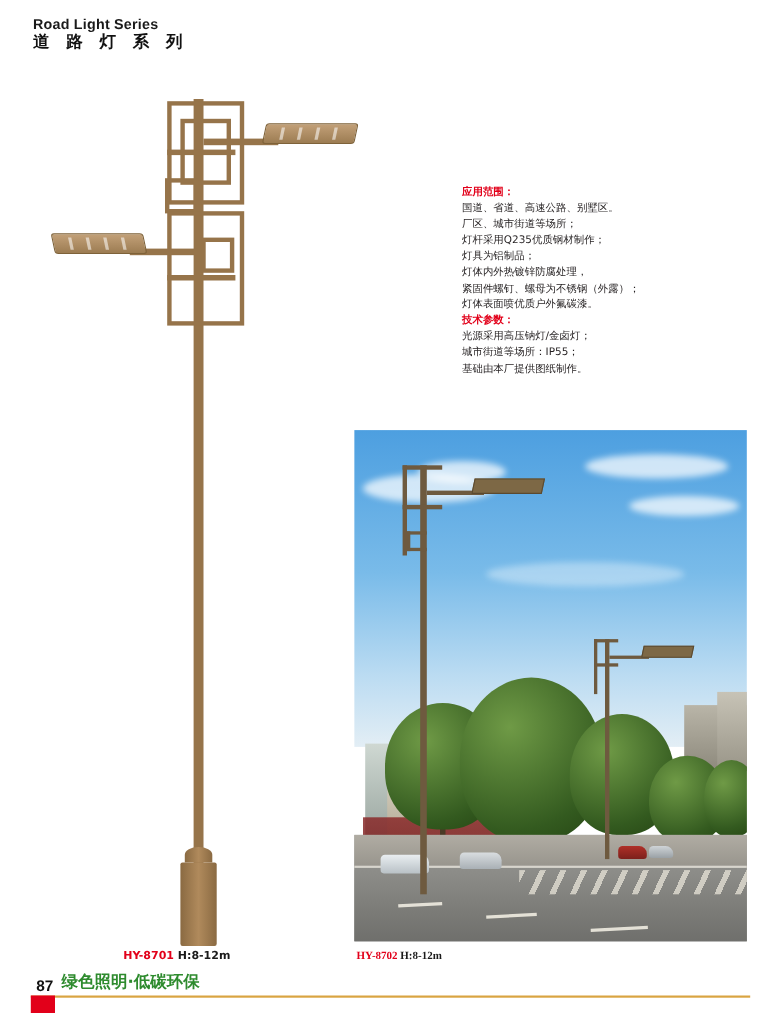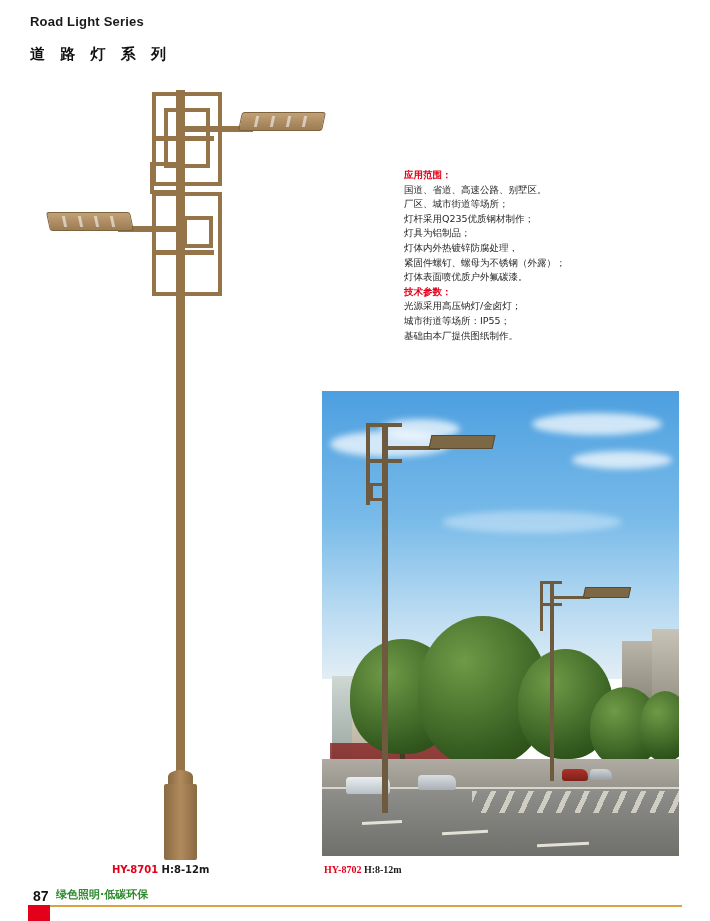--- a/index.html
+++ b/index.html
@@ -23,32 +23,32 @@
     width: 300px;
   }
   .header-en {
     font-family: "Liberation Sans", sans-serif;
     font-size: 13px;
     font-weight: bold;
     color: #1a1a1a;
     letter-spacing: 0.2px;
   }
   .header-cn {
-    margin-top: 16px;
+    margin-top: 0;
     font-family: "DejaVu Sans", sans-serif;
     font-size: 15px;
     font-weight: bold;
     color: #111111;
     letter-spacing: 5px;
   }
 
   
   .spec {
     position: absolute;
-    left: 404px;
+    left: 420px;
     top: 168px;
     width: 270px;
     font-family: "DejaVu Sans", sans-serif;
     font-size: 9.5px;
     line-height: 14.6px;
     color: #231f20;
   }
   .spec .sec-title {
     color: #e2001a;
     font-weight: bold;
@@ -216,21 +216,21 @@
     background: #d9a441;
   }
   .page-num {
     position: absolute; left: 33px; bottom: 17px;
     font-family: "Liberation Sans", sans-serif;
     font-size: 14px; font-weight: bold; color: #111;
   }
   .footer-slogan {
     position: absolute; left: 56px; bottom: 19px;
     font-family: "DejaVu Sans", sans-serif;
-    font-size: 11px; color: #2e8b2e; font-weight: bold;
+    font-size: 15px; color: #2e8b2e; font-weight: bold;
   }
   .red-tab {
     position: absolute; left: 28px; bottom: 0px; width: 22px; height: 16px;
     background: #e2001a;
   }
 </style>
 </head>
 <body>
 
 <div class="header">

